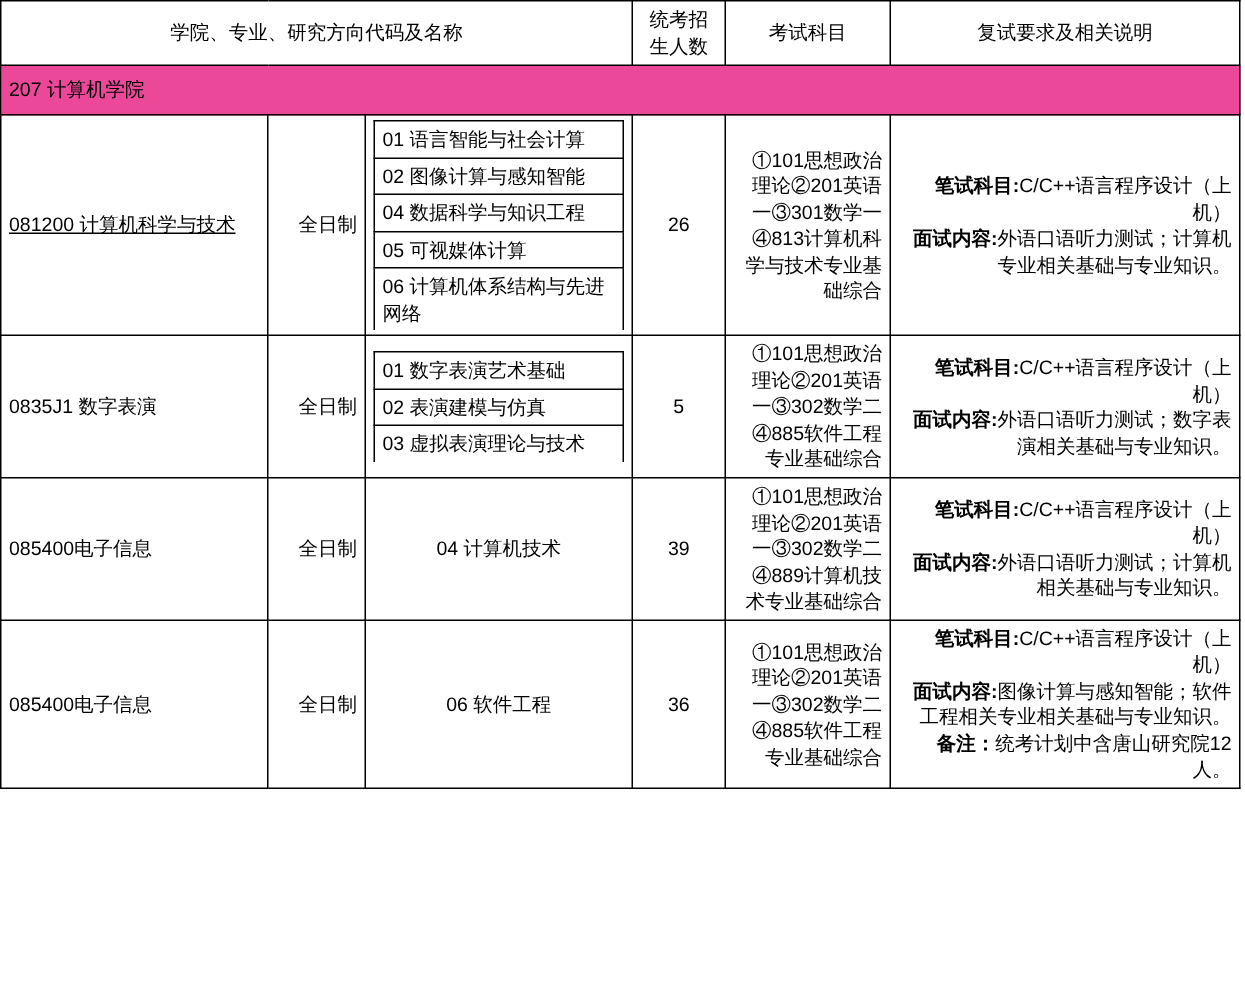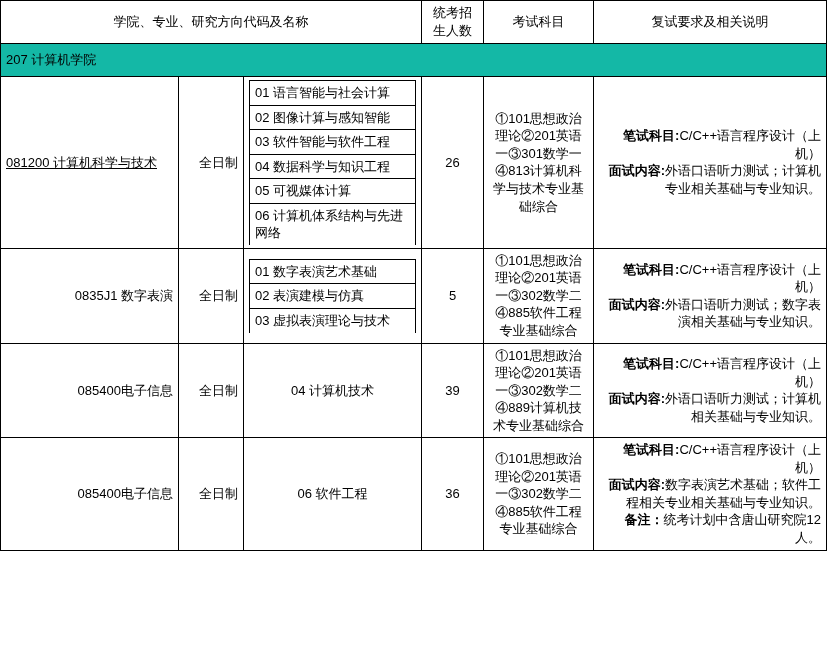--- a/index.html
+++ b/index.html
@@ -37,28 +37,28 @@
     font-weight: bold;
     font-size: 14px;
     height: 36px;
   }
   .hdr-narrow {
     font-size: 12.5px;
     line-height: 1.2;
     text-align: center;
   }
   .section-row td {
-    background: #14b8a6;
+    background: #ec4899;
     font-weight: bold;
     font-size: 14px;
     height: 26px;
     padding-left: 150px;
   }
   .c-major {
-    text-align: right;
+    text-align: left;
     font-size: 13px;
   }
   .c-major-left {
     text-align: left;
     padding-left: 8px;
     font-size: 13px;
     text-decoration: underline;
   }
   .c-mode {
     text-align: right;
@@ -68,21 +68,21 @@
     text-align: center;
     padding-left: 8px;
     font-size: 13px;
     height: 32px;
   }
   .c-num {
     text-align: center;
     font-size: 13px;
   }
   .c-subj {
-    text-align: center;
+    text-align: right;
     font-size: 12.5px;
     line-height: 1.45;
     vertical-align: middle;
   }
   .c-note {
     text-align: right;
     font-size: 12.5px;
     line-height: 1.45;
     vertical-align: middle;
   }
@@ -145,23 +145,20 @@
         <td class="nopad">
           <table class="dir-table">
             <tbody>
                 <tr>
                   <td>01  语言智能与社会计算</td>
                 </tr>
             <tr>
                   <td>02  图像计算与感知智能</td>
                 </tr>
             <tr>
-                  <td>03  软件智能与软件工程</td>
-                </tr>
-            <tr>
                   <td>04  数据科学与知识工程</td>
                 </tr>
             <tr>
                   <td>05  可视媒体计算</td>
                 </tr>
             <tr>
                   <td>06  计算机体系结构与先进网络</td>
                 </tr>
           </tbody>
             </table>
@@ -213,19 +210,19 @@
       </tr>
 
       <tr>
         <td class="c-major">085400电子信息</td>
         <td class="c-mode">全日制</td>
         <td class="c-dir">06  软件工程</td>
         <td class="c-num">36</td>
         <td class="c-subj">①101思想政治理论②201英语一③302数学二④885软件工程专业基础综合</td>
         <td class="c-note">
           <div><b>笔试科目:</b><span>C/C++语言程序设计（上机）</span></div>
-          <div><b>面试内容:</b><span>数字表演艺术基础；软件工程相关专业相关基础与专业知识。</span></div>
+          <div><b>面试内容:</b><span>图像计算与感知智能；软件工程相关专业相关基础与专业知识。</span></div>
           <div><b>备注：</b><span>统考计划中含唐山研究院12人。</span></div>
         </td>
       </tr>
     </tbody>
   </table>
 </div>
 
 </body></html>

